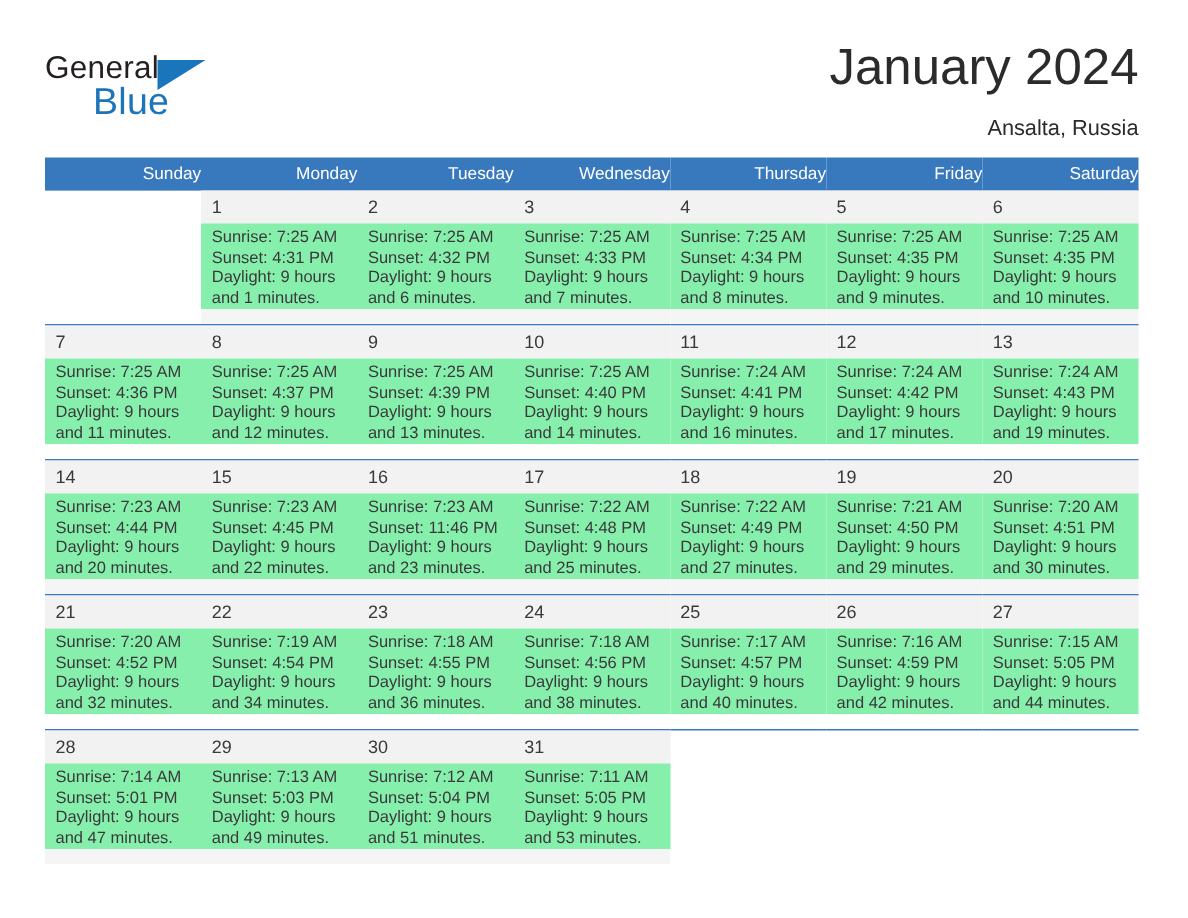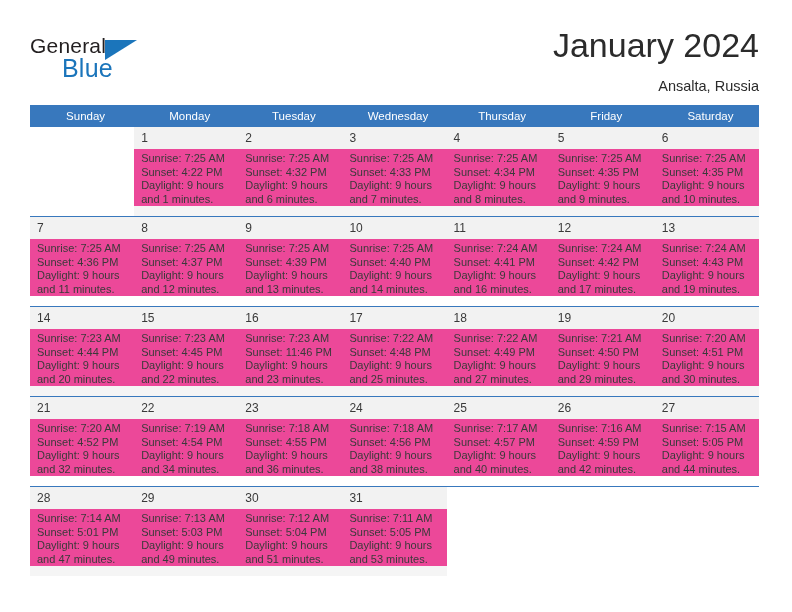--- a/index.html
+++ b/index.html
@@ -94,21 +94,21 @@
   table.cal {
     border-collapse: collapse;
     table-layout: fixed;
     width: 729px;
   }
   table.cal th {
     background: #3878bd;
     color: #ffffff;
     font-weight: normal;
     font-size: 11.5px;
-    text-align: center;
+    text-align: right;
     padding: 4px 0 4px 7px;
     height: 13px;
     border: none;
   }
   table.cal td {
     vertical-align: top;
     border-top: 1px solid #3878bd;
     padding: 0;
     height: 89px;
     box-sizing: border-box;
@@ -135,21 +135,21 @@
     background: #f2f2f2;
   }
   .cell-empty .daynum {
     background: transparent;
   }
   .details {
     padding: 3px 6px 0 7px;
     font-size: 11px;
     line-height: 13.6px;
     color: #3a3a3a;
-    background: #ec4899;
+    background: #86efac;
   }
   .details div {
     white-space: nowrap;
   }
   td.cell-empty .details,
   td.cell-empty .daynum {
     background: transparent;
   }
   td.cell-empty {
     background: #ffffff !important;
@@ -199,21 +199,21 @@
                   <div></div>
                   <div></div>
                 </div>
               </div>
             </td>
             <td>
               <div class="cell-inner">
                 <div class="daynum">1</div>
                 <div class="details">
                   <div>Sunrise: 7:25 AM</div>
-                  <div>Sunset: 4:22 PM</div>
+                  <div>Sunset: 4:31 PM</div>
                   <div>Daylight: 9 hours</div>
                   <div>and 1 minutes.</div>
                 </div>
               </div>
             </td>
             <td>
               <div class="cell-inner">
                 <div class="daynum">2</div>
                 <div class="details">
                   <div>Sunrise: 7:25 AM</div>

